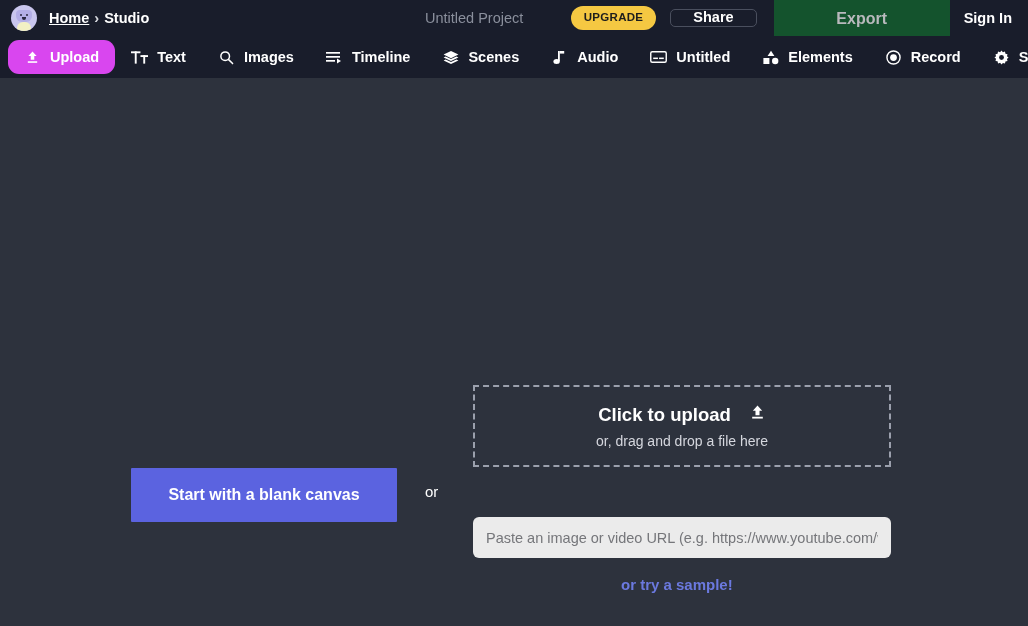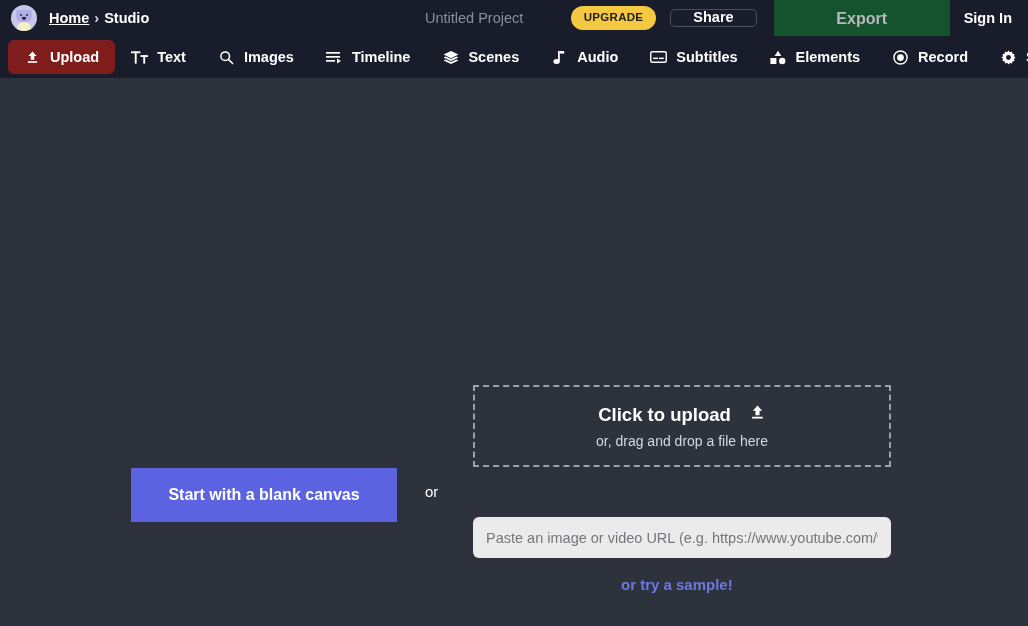--- a/index.html
+++ b/index.html
@@ -80,21 +80,21 @@
     padding-left: 8px;
     overflow: hidden;
   }
   .tool {
     display: flex; align-items: center; gap: 9px;
     height: 34px; padding: 0 16px;
     color: #ffffff; font-size: 14.5px; font-weight: bold;
     border-radius: 6px; cursor: pointer; white-space: nowrap;
     flex: 0 0 auto;
   }
-  .tool.active { background: #7f1d1d; }
+  .tool.active { background: #d946ef; border-radius: 11px; }
   .tool .ico { display: flex; align-items: center; justify-content: center; width: 17px; height: 17px; flex: 0 0 auto; }
   .tool .ico svg { display: block; }
   
   .canvas {
     position: absolute; top: 78px; left: 0; right: 0; bottom: 0;
     background: #2d323d;
   }
   .center-row {
     position: absolute; left: 0; right: 0; top: 0; bottom: 0;
   }
@@ -234,21 +234,21 @@
     </div>
 
     <div class="tool">
       <span class="ico">
         <svg width="17" height="14" viewBox="0 0 18 14" fill="none">
             <rect x="0.8" y="1.4" width="16.4" height="11.2" rx="1.6" stroke="#fff" stroke-width="1.5"></rect>
             <rect x="3.4" y="7.6" width="5" height="1.6" fill="#fff"></rect>
             <rect x="9.6" y="7.6" width="5" height="1.6" fill="#fff"></rect>
           </svg>
       </span>
-      <span>Subtitles</span>
+      <span>Untitled</span>
     </div>
 
     <div class="tool">
       <span class="ico">
         <svg width="16" height="15" viewBox="0 0 16 15" fill="#fff">
             <path d="M8 0.8 11.4 6H4.6z"></path>
             <rect x="0.4" y="8" width="6" height="6"></rect>
             <circle cx="12.2" cy="11" r="3.2"></circle>
           </svg>
       </span>

